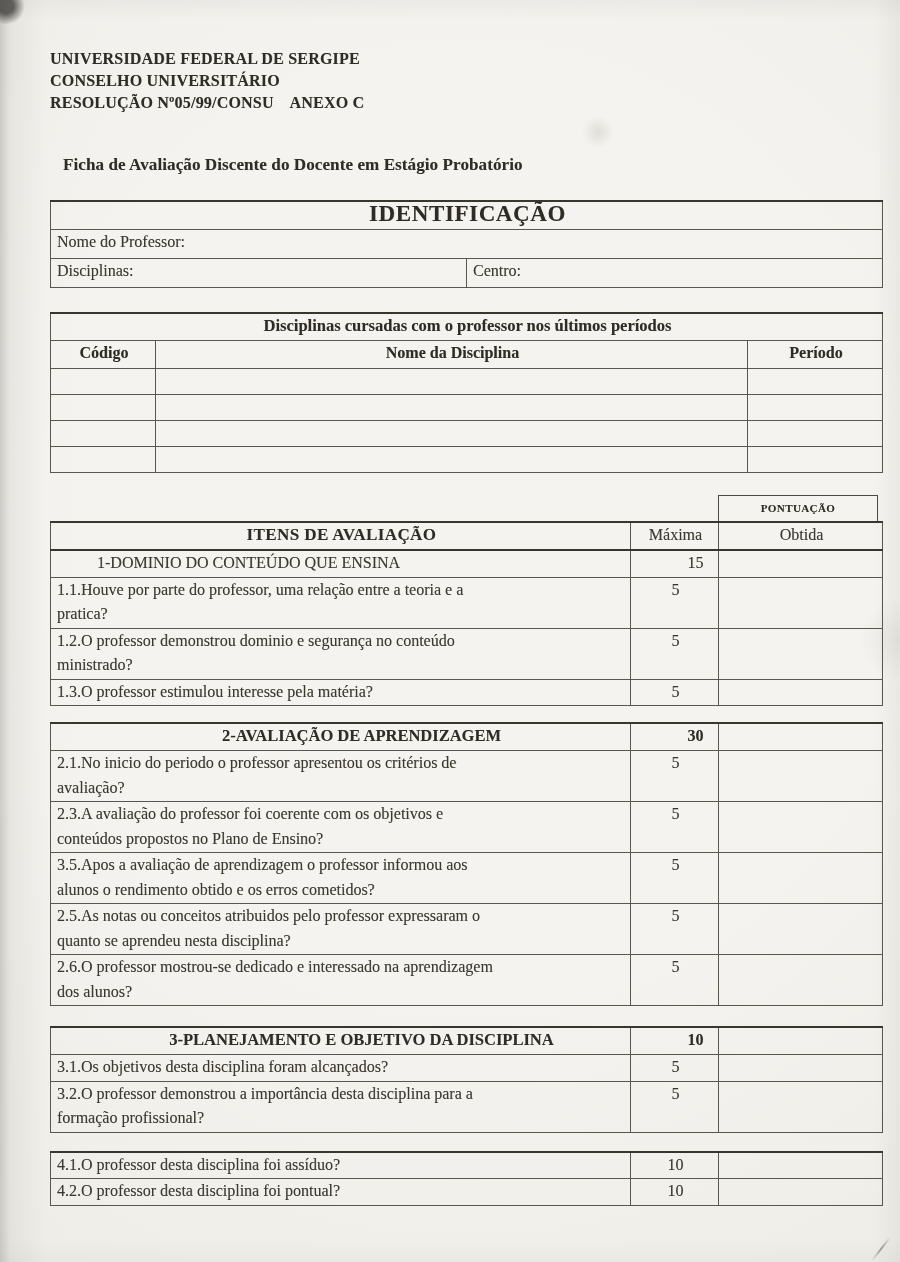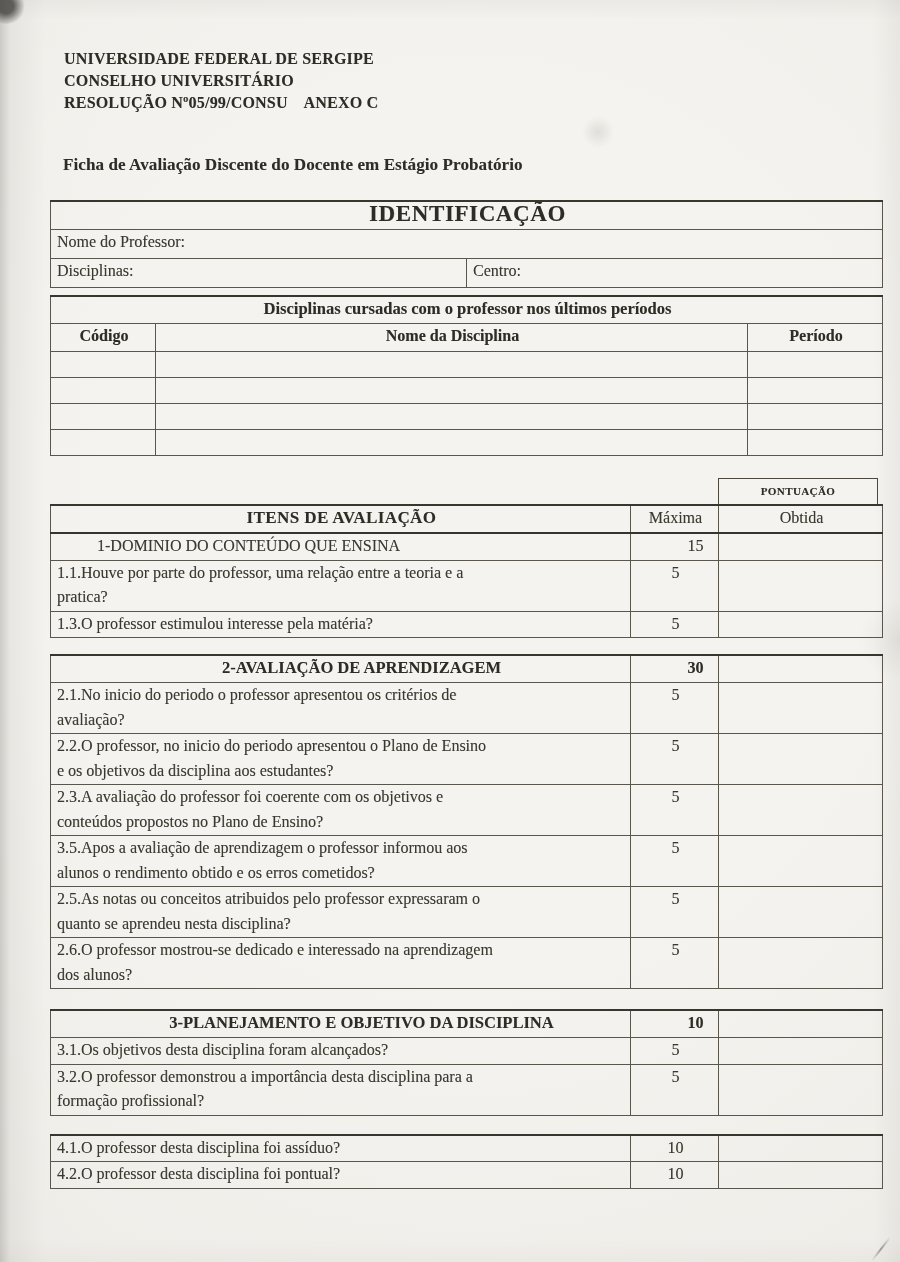--- a/index.html
+++ b/index.html
@@ -16,40 +16,40 @@
       linear-gradient(180deg, rgba(150,147,138,0.09) 0px, rgba(0,0,0,0) 20px),
       linear-gradient(0deg, rgba(150,147,138,0.07) 0px, rgba(0,0,0,0) 24px),
       radial-gradient(120% 90% at 52% 42%, #f5f4f0 40%, #efeee9 78%, #e8e6e0 100%);
     filter:blur(0.28px) contrast(0.99);
   }
   .smudge-tl{position:absolute;top:-12px;left:-14px;width:40px;height:36px;border-radius:50%;
     background:radial-gradient(circle, rgba(52,50,46,0.75) 0 28%, rgba(52,50,46,0) 70%);}
   .scratch-br{position:absolute;right:18px;bottom:-2px;width:2px;height:30px;
     background:linear-gradient(180deg, rgba(0,0,0,0), rgba(96,92,84,0.55), rgba(0,0,0,0));
     transform:rotate(38deg);}
-  .doc-header{margin:0 0 0 64px;padding-top:48px;}
+  .doc-header{margin:0 0 0 50px;padding-top:48px;}
   .org-line{font-weight:bold;font-size:16px;line-height:22px;color:#2e2b24;white-space:pre;letter-spacing:0.2px;}
   .doc-title{margin:41px 0 0 63px;font-weight:bold;font-size:17px;color:#2e2b24;letter-spacing:0.1px;}
 
   table.tbl{border-collapse:collapse;table-layout:fixed;width:833px;margin-left:50px;
     border:1.3px solid #56524a;border-top:2.6px solid #38352d;}
   table.tbl td{border:1.2px solid #5a564c;font-size:16px;vertical-align:top;
     padding:0 4px 1px 6px;line-height:24.5px;overflow:hidden;}
   .c-center{text-align:center;}
   .c-bold{font-weight:bold;color:#2e2b24;}
 
   
   .ident-tbl{margin-top:25px;}
   .ident-tbl .r-head td{height:26px;font-size:23px;letter-spacing:0.6px;border-bottom-width:1.6px;}
   .ident-tbl .r-prof td{height:27px;border-bottom-width:1.8px;}
   .ident-tbl .r-dept td{height:27px;}
   .ident-tbl .dept-cell{width:408px;}
 
   
-  .disc-tbl{margin-top:7px;}
+  .disc-tbl{margin-top:24px;}
   .disc-tbl .r-head td{height:24px;font-size:16.5px;border-bottom-width:1.4px;}
   .disc-tbl .r-cols td{height:26px;border-bottom-width:1.8px;}
   .disc-tbl .r-empty td{height:24px;}
 
   
   .pont-box{width:160px;height:26px;margin:22px 0 0 718px;box-sizing:border-box;
     border:1.5px solid #4c4840;border-bottom:none;text-align:center;
     font-weight:bold;font-size:11px;line-height:25px;color:#2e2b24;letter-spacing:0.4px;}
 
   
@@ -155,20 +155,26 @@
         <td class="num sec-max">15</td>
         <td></td>
       </tr>
     <tr>
           <td class="q">1.1.Houve por parte do professor, uma relação entre a teoria e a
 pratica?</td>
           <td class="num">5</td>
           <td class="obt"></td>
         </tr>
         <tr>
+          <td class="q">1.2.O professor demonstrou dominio e segurança no conteúdo
+ministrado?</td>
+          <td class="num">5</td>
+          <td class="obt"></td>
+        </tr>
+        <tr>
           <td class="q">1.3.O professor estimulou interesse pela matéria?</td>
           <td class="num">5</td>
           <td class="obt"></td>
         </tr>
       </tbody>
   </table>
 
   <table class="tbl eval-tbl eval-2">
     <colgroup>
         <col class="col-q">
@@ -181,26 +187,20 @@
         <td class="num sec-max">30</td>
         <td></td>
       </tr>
     <tr>
           <td class="q">2.1.No inicio do periodo o professor apresentou os critérios de
 avaliação?</td>
           <td class="num">5</td>
           <td class="obt"></td>
         </tr>
         <tr>
-          <td class="q">2.2.O professor, no inicio do periodo apresentou o Plano de Ensino
-e os objetivos da disciplina aos estudantes?</td>
-          <td class="num">5</td>
-          <td class="obt"></td>
-        </tr>
-        <tr>
           <td class="q">2.3.A avaliação do professor foi coerente com os objetivos e
 conteúdos propostos no Plano de Ensino?</td>
           <td class="num">5</td>
           <td class="obt"></td>
         </tr>
         <tr>
           <td class="q">3.5.Apos a avaliação de aprendizagem o professor informou aos
 alunos o rendimento obtido e os erros cometidos?</td>
           <td class="num">5</td>
           <td class="obt"></td>

